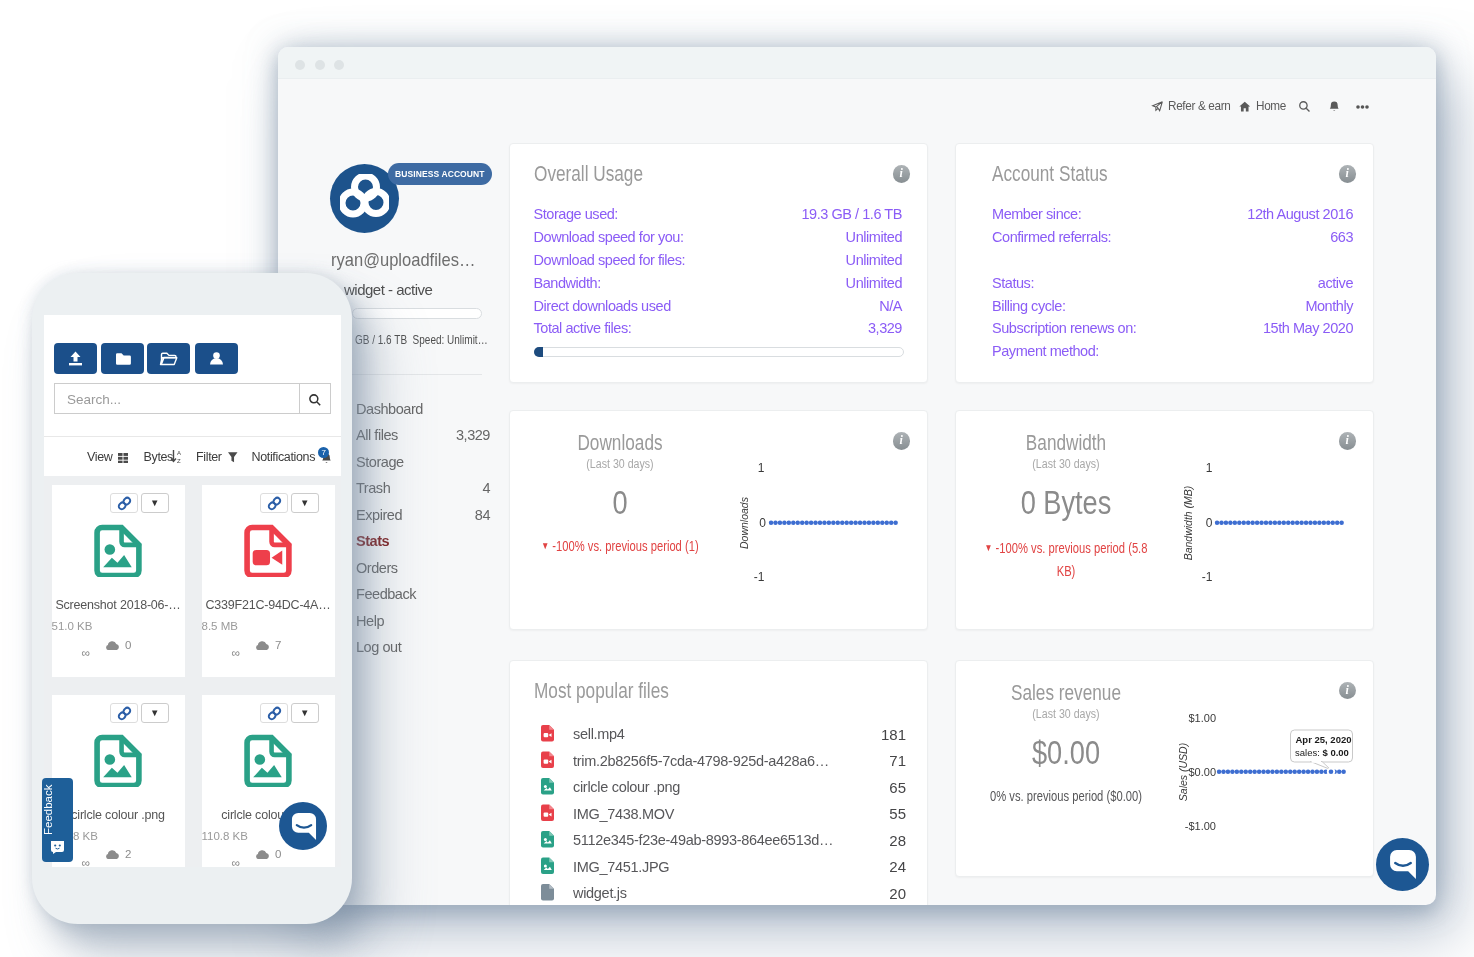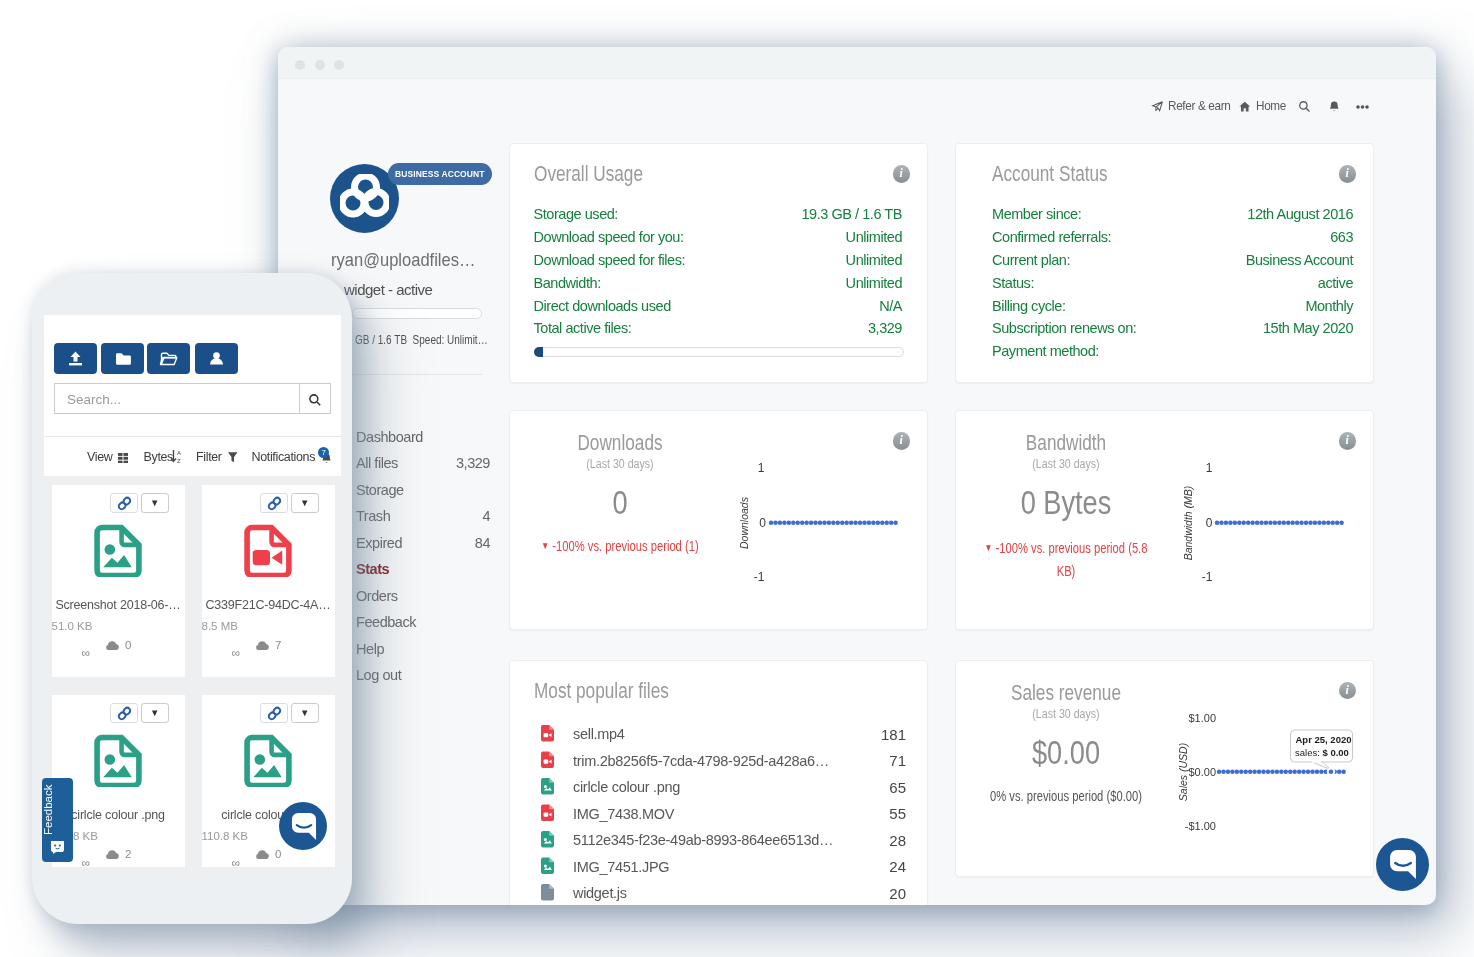--- a/index.html
+++ b/index.html
@@ -15,23 +15,23 @@
 #nav > * { position:absolute; top:0; }
 #nav span { vertical-align:middle; }
 
 .card { position:absolute; background:#fff; border-radius:4px; border:1px solid #eceeef; box-shadow:0 1px 2px rgba(0,0,0,.04); }
 .card > svg { position:absolute; left:0; top:0; }
 .cardr .row { left:36.5px; right:20px; }
 .ctitle { position:absolute; left:24px; top:18px; font-size:21.5px; color:#9a9a9a; transform:scaleX(.8); transform-origin:left; white-space:nowrap; }
 .sx80 { transform:scaleX(.8); }
 .sx85 { transform:scaleX(.85); }
 .info { position:absolute; right:17px; top:21px; width:17.5px; height:17.5px; border-radius:50%; background:linear-gradient(#aeb3b6,#878e92); color:#fff; font-size:12px; text-align:center; line-height:17px; font-family:"Liberation Serif",serif; font-style:italic; font-weight:bold; }
-.row { position:absolute; left:24px; right:25px; height:20px; font-size:14.5px; letter-spacing:-.45px; color:#15803d; }
+.row { position:absolute; left:24px; right:25px; height:20px; font-size:14.5px; letter-spacing:-.45px; color:#8b5cf6; }
 .row b { font-weight:normal; float:right; }
-.menuitem { position:absolute; font-size:14.5px; letter-spacing:-.45px; color:#666; width:134px; white-space:nowrap;margin-top:28px; }
+.menuitem { position:absolute; font-size:14.5px; letter-spacing:-.45px; color:#666; width:134px; white-space:nowrap; }
 .menuitem i { font-style:normal; float:right; color:#666; }
 
 #phone { position:absolute; left:32px; top:273px; width:320px; height:651px; background:#ecf0f2; border-radius:46px;
   box-shadow: 14px 18px 28px rgba(116,136,158,.42), 28px 38px 55px rgba(120,140,162,.3), 0 0 14px rgba(150,165,182,.3); }
 #screen { position:absolute; left:12px; top:42px; width:297px; height:552px; background:#fff; overflow:hidden; }
 .pbtn { position:absolute; top:27.5px; width:43px; height:31px; background:#1b4f8a; border-radius:4px; }
 
 #pgrid { position:absolute; left:0; top:161px; width:297px; height:391px; background:#edeff1; }
 .fcard { position:absolute; width:133px; background:#fff; }
 .fcname { position:absolute; width:100%; text-align:center; font-size:12.5px; letter-spacing:-.2px; color:#555; white-space:nowrap; }
@@ -151,21 +151,20 @@
     <div style="position:absolute;left:24px;top:203px;width:370px;height:10px;border:1px solid #d9dde0;border-radius:6px;background:#fff">
       <div style="position:absolute;left:-1px;top:-1px;width:9px;height:10px;border-radius:6px 0 0 6px;background:#1d4b7e"></div>
     </div>
   </div>
 
   <div class="card cardr" style="left:676.5px;top:96px;width:419.5px;height:240px">
     <div class="ctitle" style="left:36.5px">Account Status</div>
       <div class="info">i</div>
     <div class="row" style="top:61.5px">Member since:<b>12th August 2016</b></div>
     <div class="row" style="top:84.5px">Confirmed referrals:<b>663</b></div>
-    <div class="row" style="top:107.5px">Current plan:<b>Business Account</b></div>
     <div class="row" style="top:130.5px">Status:<b>active</b></div>
     <div class="row" style="top:153.5px">Billing cycle:<b>Monthly</b></div>
     <div class="row" style="top:175.5px">Subscription renews on:<b>15th May 2020</b></div>
     <div class="row" style="top:198.5px">Payment method:</div>
   </div>
 
   <div class="card" style="left:230.5px;top:363px;width:419.5px;height:220px">
     <div class="sx80" style="position:absolute;left:0;top:20px;width:220px;text-align:center;font-size:21.5px;color:#9a9a9a">Downloads</div>
     <div class="sx85" style="position:absolute;left:0;top:46px;width:220px;text-align:center;font-size:12.5px;color:#a8a8a8">(Last 30 days)</div>
     <div class="sx80" style="position:absolute;left:0;top:72px;width:220px;text-align:center;font-size:34px;color:#8b8b8b;font-weight:300">0</div>

